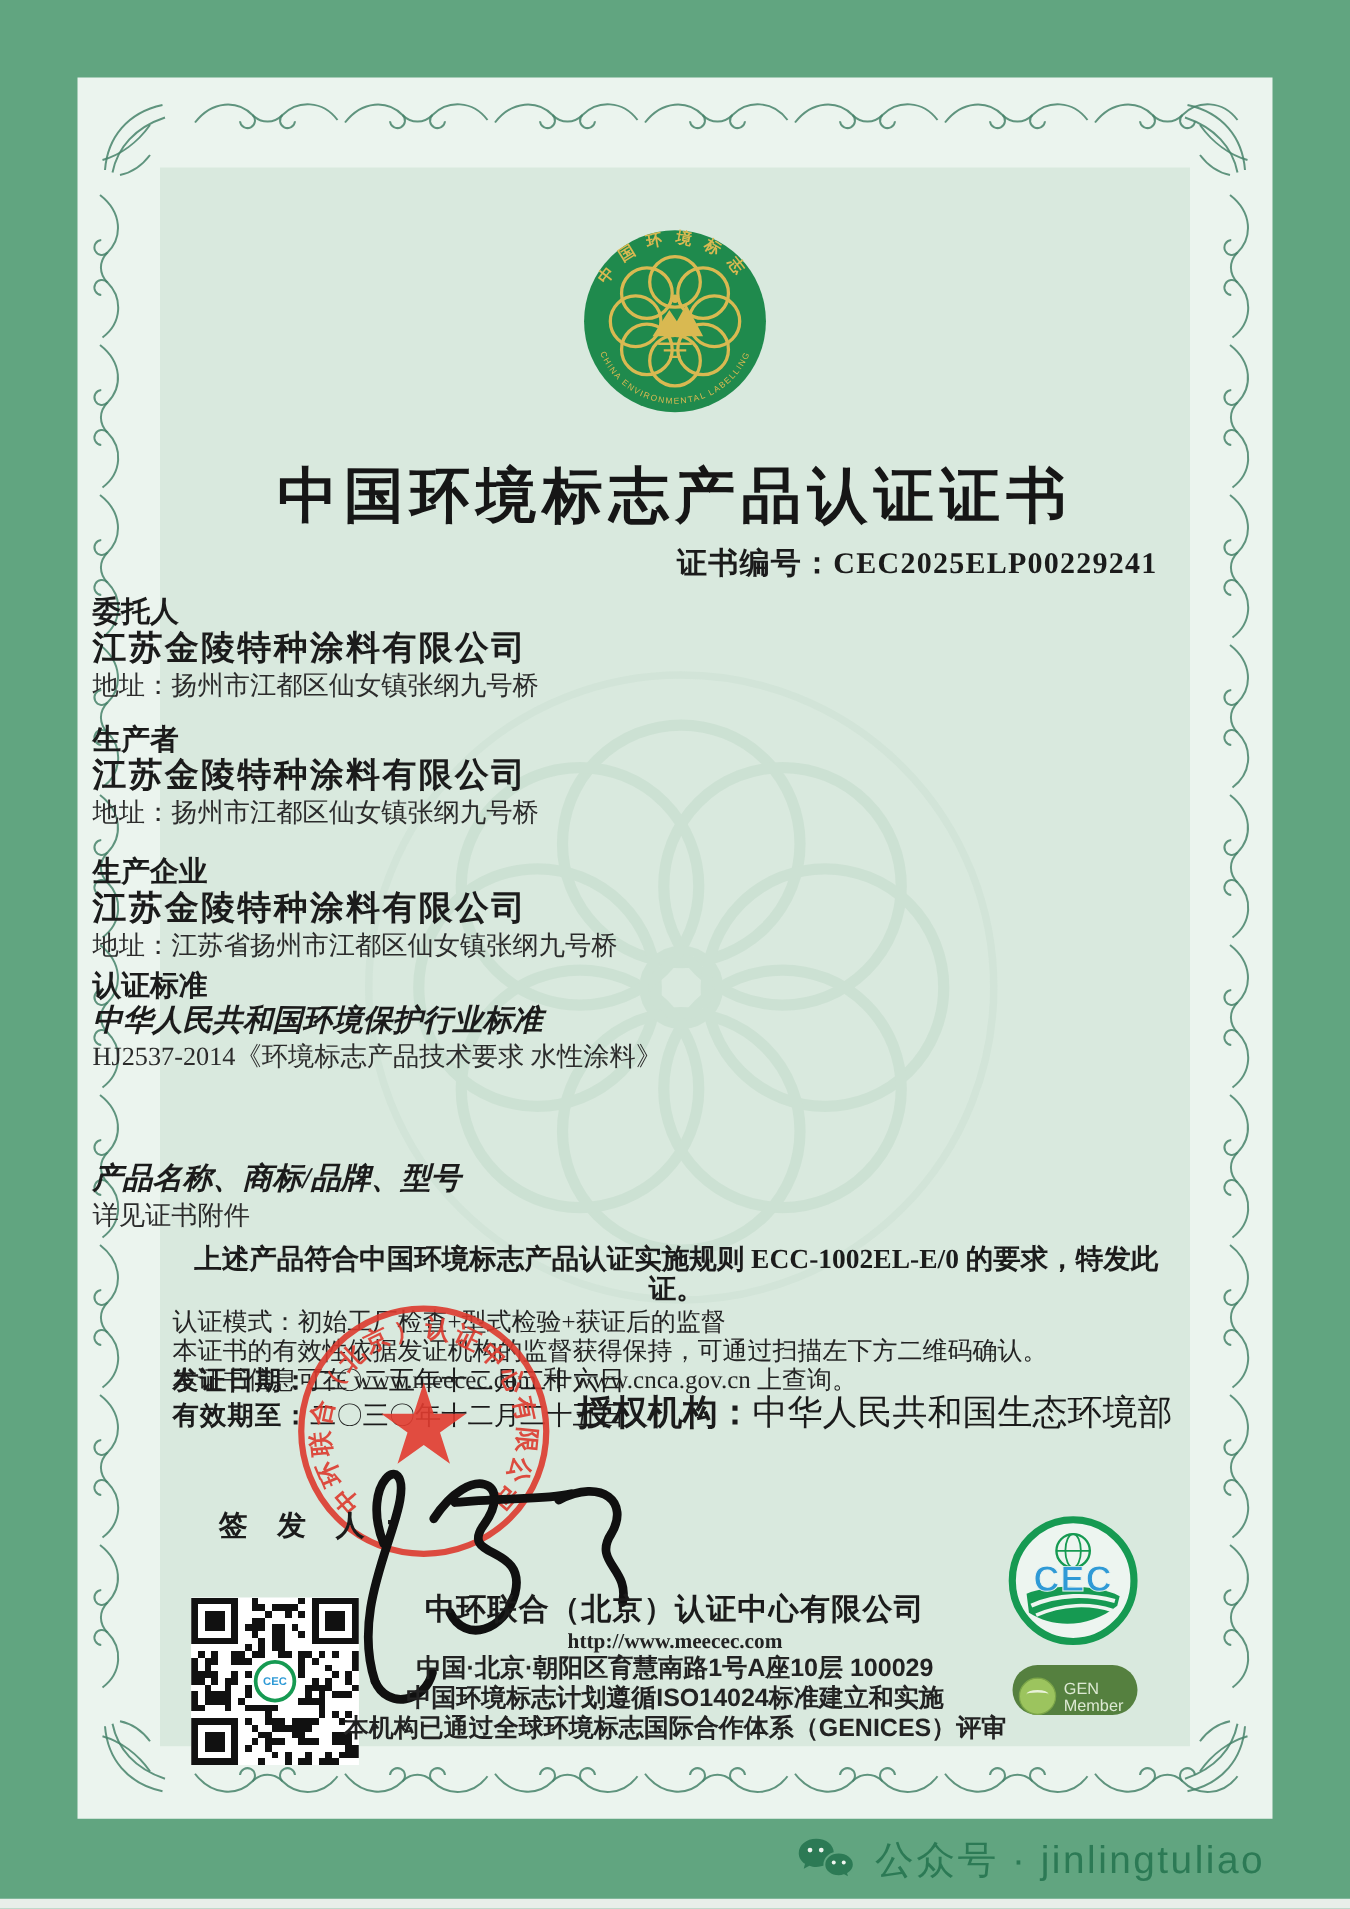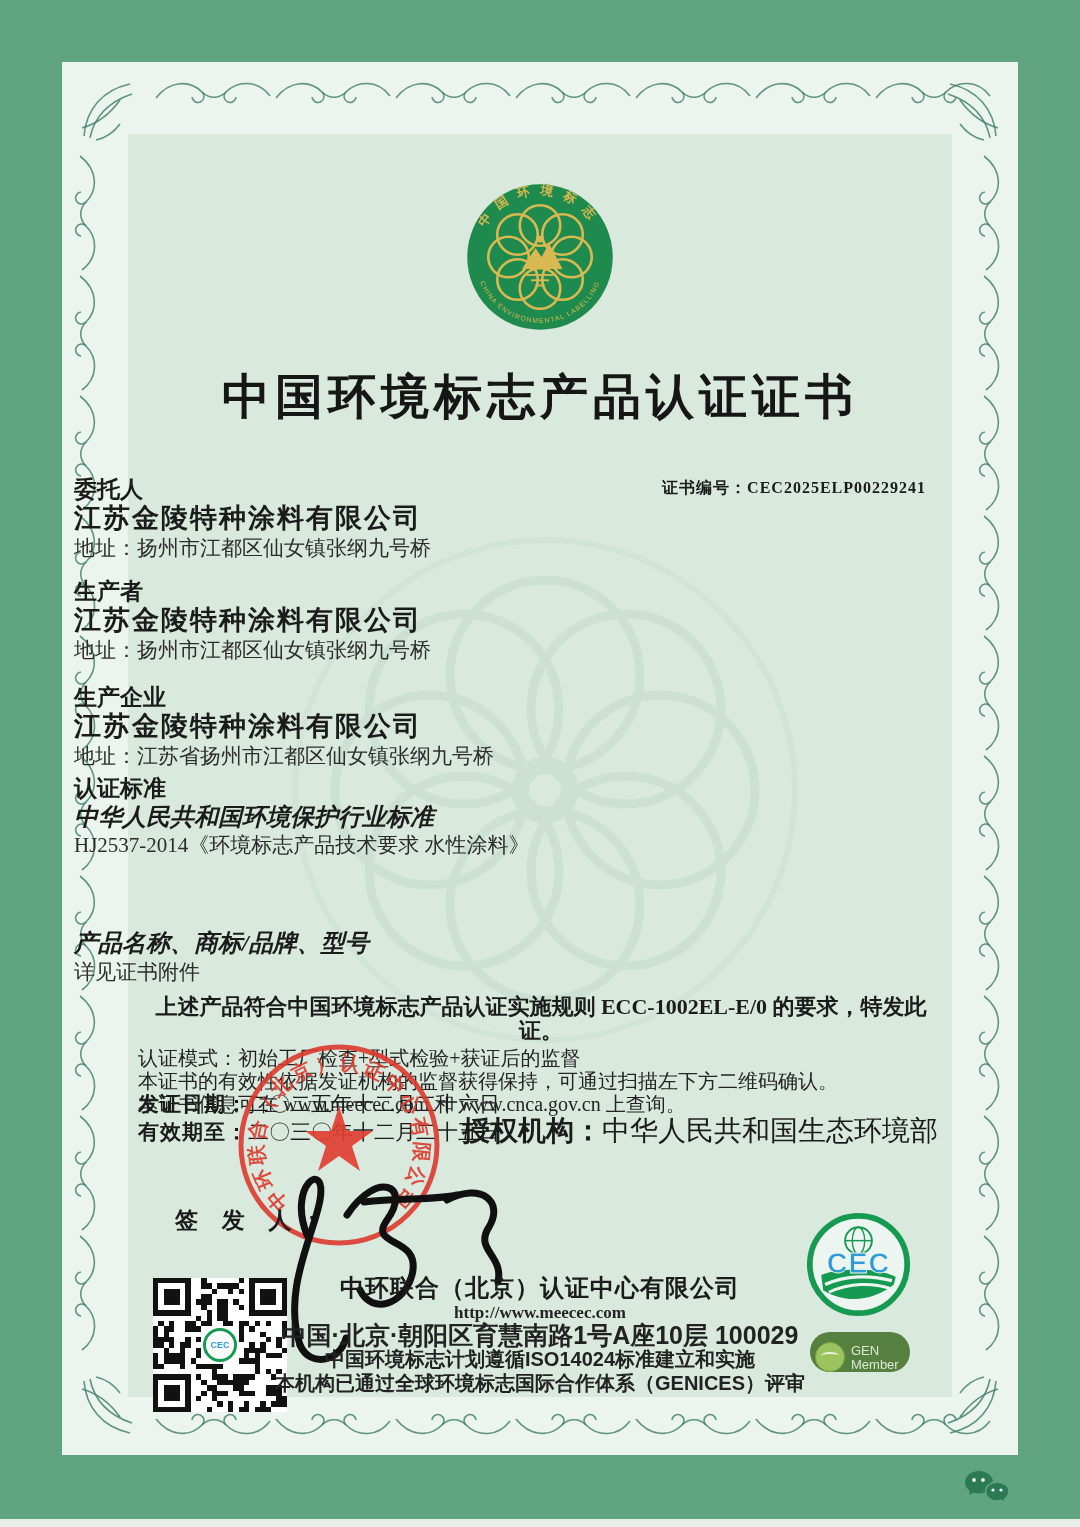--- a/index.html
+++ b/index.html
@@ -20,41 +20,41 @@
   .layer{position:absolute; left:0; top:0; width:100%; height:100%;}
   #border-svg path{stroke:#46836a; fill:none; stroke-width:1.6px; opacity:.85;}
   #watermark-svg circle{stroke:#c3dbcb; fill:none;}
   
   .abs{position:absolute;}
   .center{left:0; width:100%; text-align:center;}
   .title{
     top:303px; font-size:48px; font-weight:bold; letter-spacing:5px; color:#161616;
   }
   .certno{
-    top:372px; right:92px; font-size:16px; font-weight:bold; letter-spacing:1px;margin-top:44px;
+    top:372px; right:92px; font-size:24px; font-weight:bold; letter-spacing:1px;
   }
   .sec{left:12px; width:100%; }
   .sec-label{font-size:23px; font-weight:bold; line-height:27px;}
   .sec-name{font-size:27px; font-weight:bold; line-height:31px; letter-spacing:2px;}
   .sec-addr{font-size:21px; line-height:28px; color:#2c2c2c;}
   .sec-sub{font-size:24px; font-weight:bold; line-height:30px;font-style:italic;}
   .sec-std2{font-size:21px; line-height:27px; color:#2c2c2c;}
   .decl{left:76px; top:933px; width:806px;}
   .decl-strong{font-size:22px; font-weight:bold; line-height:24px; margin-bottom:4px;text-align:center;}
   .decl-line{font-size:20px; line-height:23px; color:#242424;}
   .dates{left:76px; top:1028px; width:806px;}
   .date-line{font-size:21px; line-height:28px;}
   .date-line b{letter-spacing:1px;}
   .authority{top:1055px; right:80px; font-size:28px; line-height:28px; text-align:right;}
   .signer{left:113px; top:1143px; font-size:23px; font-weight:bold; letter-spacing:9px;}
   .org{top:1212px; left:0; width:100%; text-align:center;}
   .org-name{font-size:24px; font-weight:bold; line-height:28px; letter-spacing:1px;}
   .org-url{font-size:17px; line-height:22px; font-weight:bold; color:#232323;}
   .org-sans{font-family:"Liberation Sans","DejaVu Sans",sans-serif; font-weight:bold; color:#222;}
-  .org-addr{font-size:25px; line-height:23px;}
+  .org-addr{font-size:20px; line-height:23px;}
   .org-l4,.org-l5{font-size:20px; line-height:24px;}
   
   .cel-logo{left:403px; top:120px; width:150px; height:150px;}
   .seal{left:172px; top:978px; width:210px; height:210px; opacity:.9;}
   .signature{left:190px; top:1078px; width:300px; height:250px;}
   .signature path{stroke:#101010; stroke-width:7px; fill:none; stroke-linecap:round;}
   .qr-wrap{left:91px; top:1216px; width:134px; height:134px; background:#fff;}
   .qr-wrap svg{position:absolute; left:0; top:0; width:100%; height:100%;}
   .qr-logo{
     position:absolute; left:50px; top:50px; width:34px; height:34px; border-radius:50%;
@@ -486,15 +486,16 @@
         <path d="M17,3 C9,3 3,8 3,14.5 C3,18 5,21 8,23 L7,27 L11.5,24.5 C13.2,25.1 15,25.5 17,25.5 C25,25.5 31,20.5 31,14 C31,8 25,3 17,3 Z"></path>
         <path d="M35,14 C28.5,14 23.5,18.2 23.5,23.5 C23.5,28.8 28.5,33 35,33 C36.5,33 38,32.7 39.3,32.2 L43.5,34.5 L42.5,30.8 C45.2,29 47,26.4 47,23.5 C47,18.2 41.5,14 35,14 Z" stroke="#61a580" stroke-width="1.5"></path>
       </g>
       <g fill="#eef4ef">
         <circle cx="12" cy="12" r="1.9"></circle>
           <circle cx="21" cy="12" r="1.9"></circle>
         <circle cx="31" cy="22" r="1.6"></circle>
           <circle cx="39" cy="22" r="1.6"></circle>
       </g>
     </svg>
+    <span>公众号 · jinlingtuliao</span>
   </div>
   <div class="bottom-strip"></div>
 </div>
 
 </body></html>

